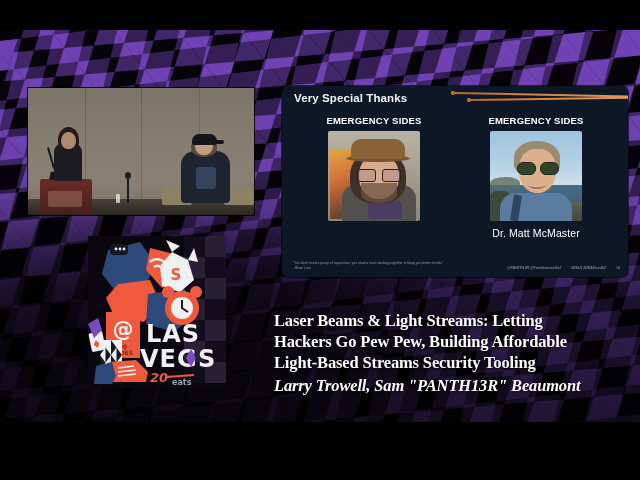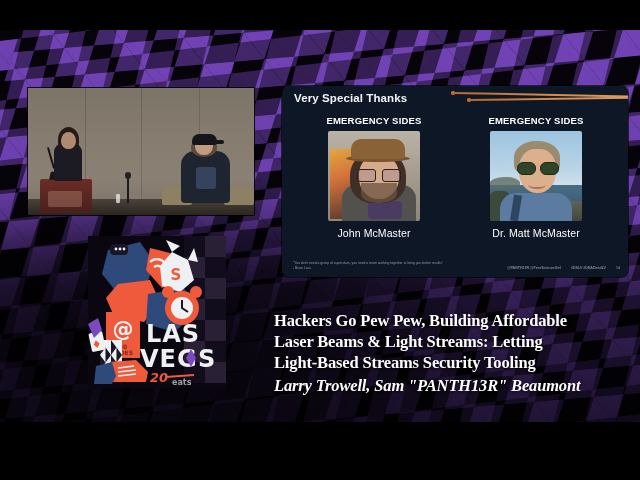--- a/index.html
+++ b/index.html
@@ -637,21 +637,20 @@
           <div class="p-john-art"></div>
           <div class="p-john-body"></div>
           <div class="p-john-print"></div>
           <div class="p-john-hair"></div>
           <div class="p-john-face"></div>
           <div class="p-john-beard"></div>
           <div class="p-john-brim"></div>
           <div class="p-john-hat"></div>
           <div class="p-john-glasses"></div>
         </div>
-        <div class="portrait-name">John McMaster</div>
       </div>
 
       <div class="thanks-col">
         <div class="col-heading">EMERGENCY SIDES</div>
         <div class="portrait">
           <div class="p-matt-sky"></div>
           <div class="p-matt-sea"></div>
           <div class="p-matt-hill"></div>
           <div class="p-matt-land"></div>
           <div class="p-matt-pack"></div>
@@ -766,22 +765,22 @@
         <text x="110" y="131" font-family="DejaVu Sans, sans-serif" font-size="24" font-weight="bold" fill="#eef0f2">S</text>
 
         <text x="62" y="146" font-family="DejaVu Sans, sans-serif" font-size="13" font-weight="bold" fill="#f05a3c" font-style="italic">20</text>
         <path d="M78 141 L106 139" stroke="#f05a3c" stroke-width="2"></path>
         <text x="84" y="149" font-family="DejaVu Sans, sans-serif" font-size="8" font-weight="bold" fill="#9aa0a8">eats</text>
       </g>
     </svg>
   </div>
 
   <div id="title-block">
+    <div class="talk-title">Laser Beams &amp; Light Streams: Letting</div>
     <div class="talk-title">Hackers Go Pew Pew, Building Affordable</div>
-    <div class="talk-title">Laser Beams &amp; Light Streams: Letting</div>
     <div class="talk-title">Light-Based Streams Security Tooling</div>
     <div class="talk-speakers">Larry Trowell, Sam "PANTH13R" Beaumont</div>
   </div>
 
   <div class="letterbox top"></div>
   <div class="letterbox bottom"></div>
 
 </div>
 
 </body></html>

